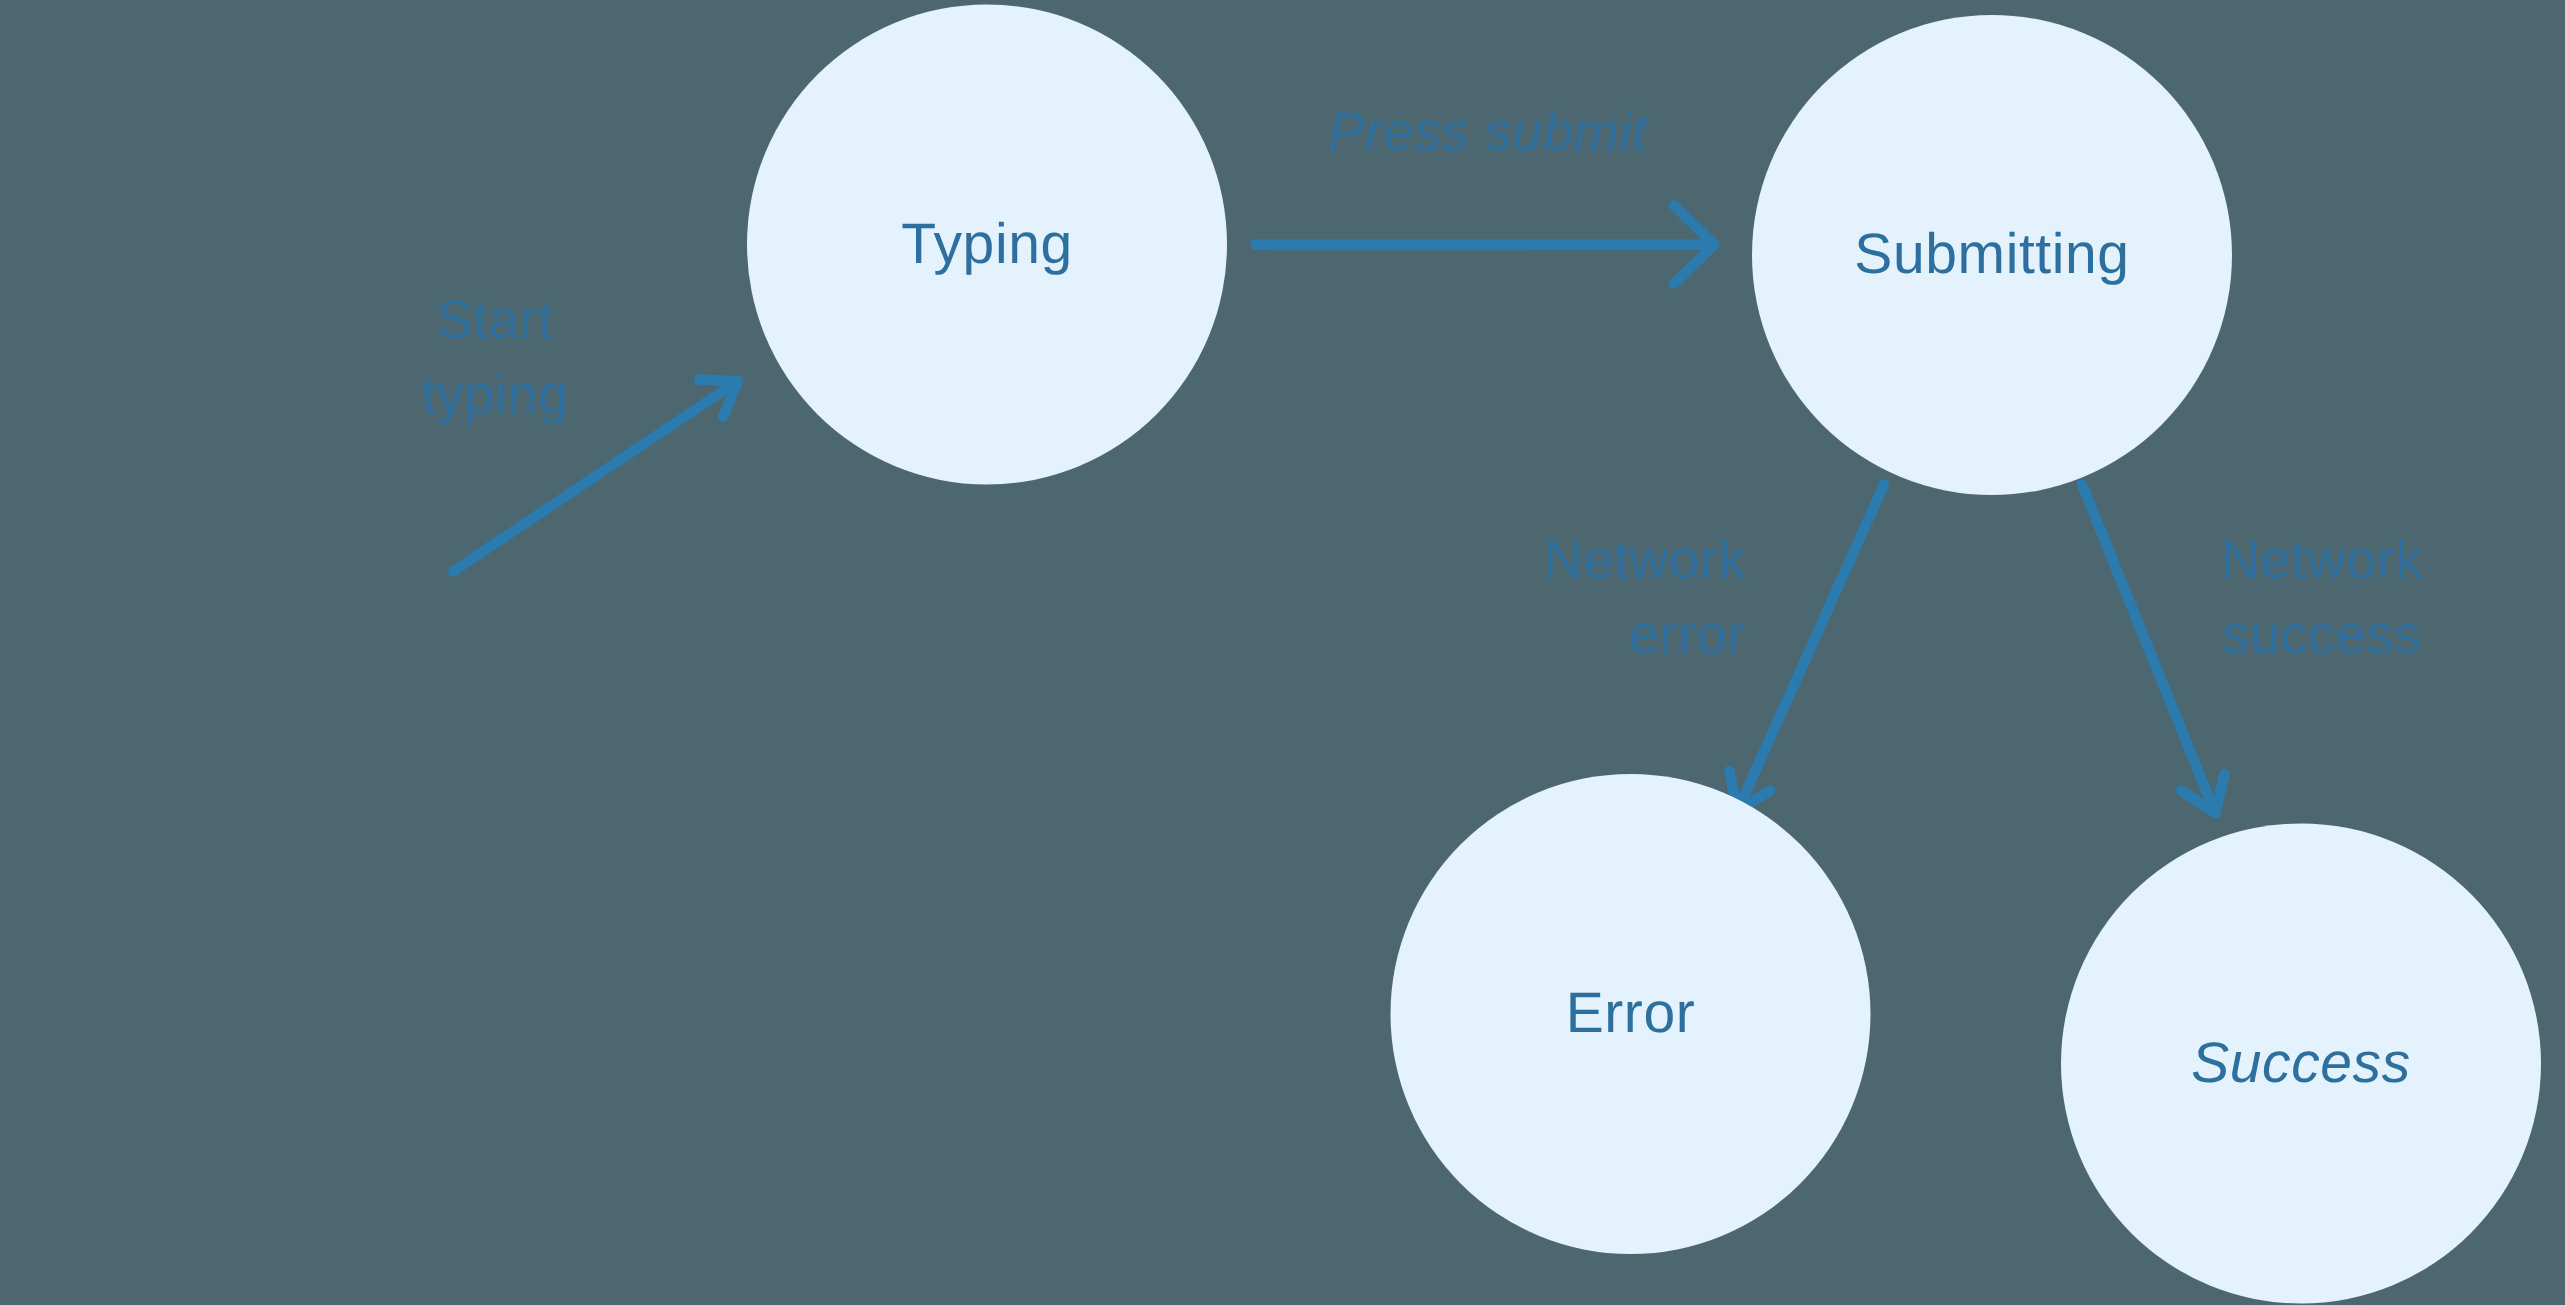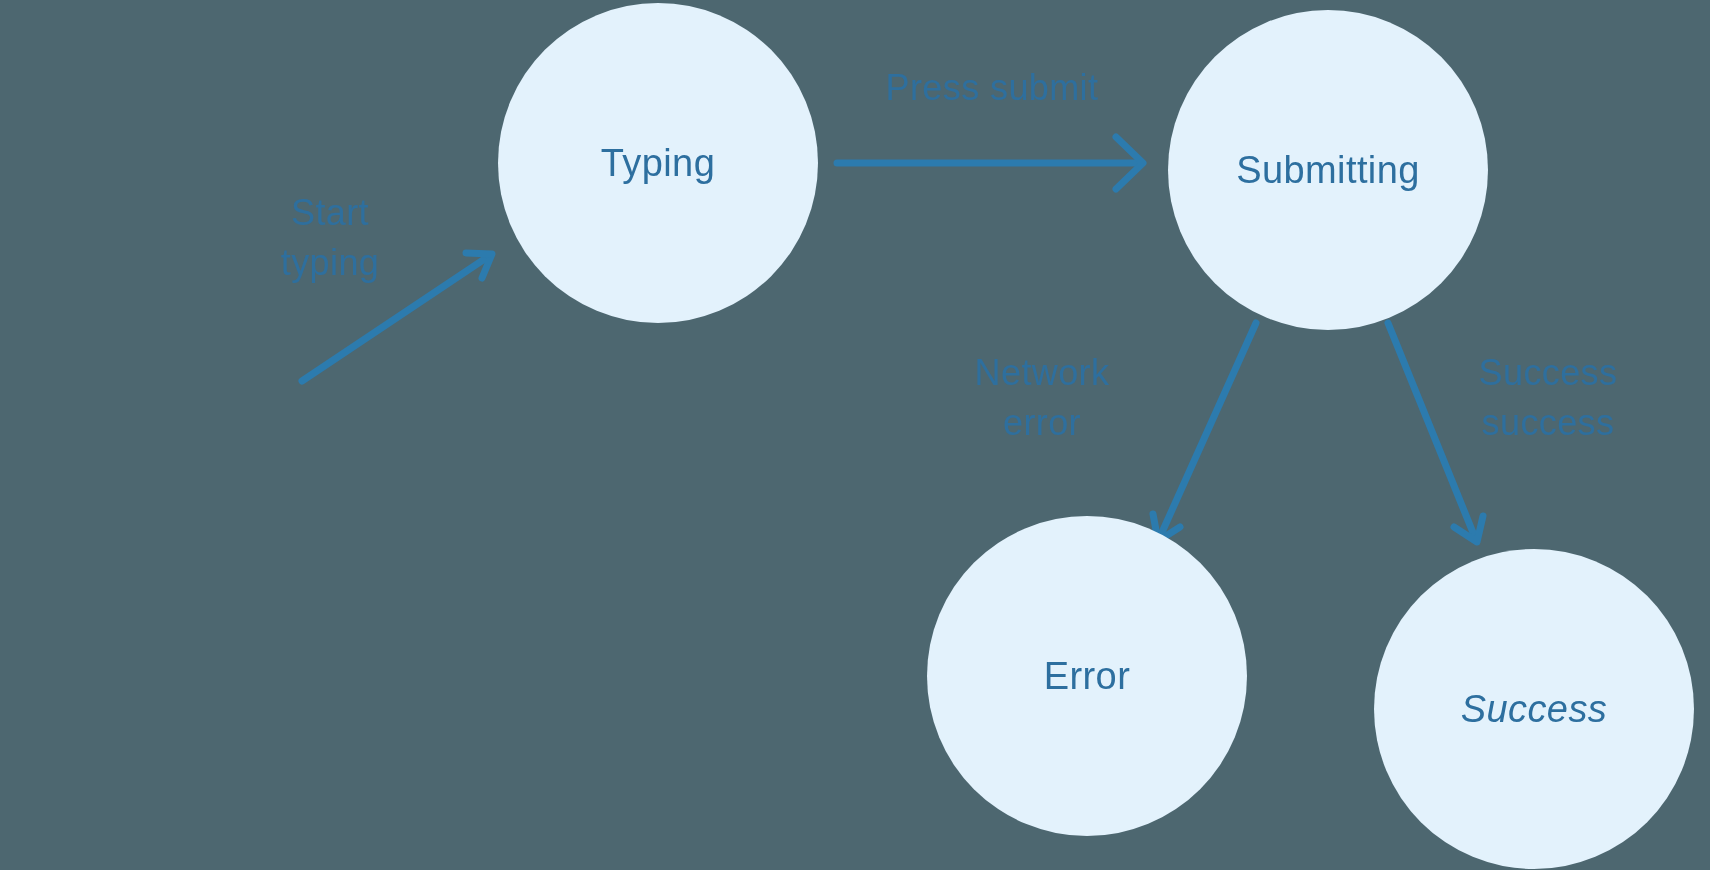--- a/index.html
+++ b/index.html
@@ -57,22 +57,22 @@
   .edge-label {
     position: absolute;
     transform: translate(-50%, -50%);
     color: var(--edge-text);
     font-size: 36px;
     text-align: center;
     line-height: 1.38;
     letter-spacing: 0.4px;
   }
   .el-start   { left: 330px;  top: 238px; width: 170px; }
-  .el-press   { left: 992px;  top: 88px;  white-space: nowrap; }
-  .el-neterr  { left: 1042px; top: 398px; width: 180px; }
+  .el-press   { left: 992px;  top: 88px;  white-space: nowrap; font-style: italic; }
+  .el-neterr  { left: 1074px; top: 398px; width: 180px; text-align: right; }
   .el-netsucc { left: 1548px; top: 398px; width: 190px; }
 </style>
 </head>
 <body>
 
 <div class="canvas">
 
   <svg class="arrows" viewBox="0 0 1710 870" aria-hidden="true">
     <g>
       <path d="M302,381 L489,256"></path>
@@ -105,15 +105,15 @@
     <span>Error</span>
   </div>
 
   <div class="node node-success">
     <span>Success</span>
   </div>
 
   <div class="edge-label el-start">Start typing</div>
   <div class="edge-label el-press">Press submit</div>
   <div class="edge-label el-neterr">Network error</div>
-  <div class="edge-label el-netsucc">Success success</div>
+  <div class="edge-label el-netsucc">Network success</div>
 
 </div>
 
 </body></html>

